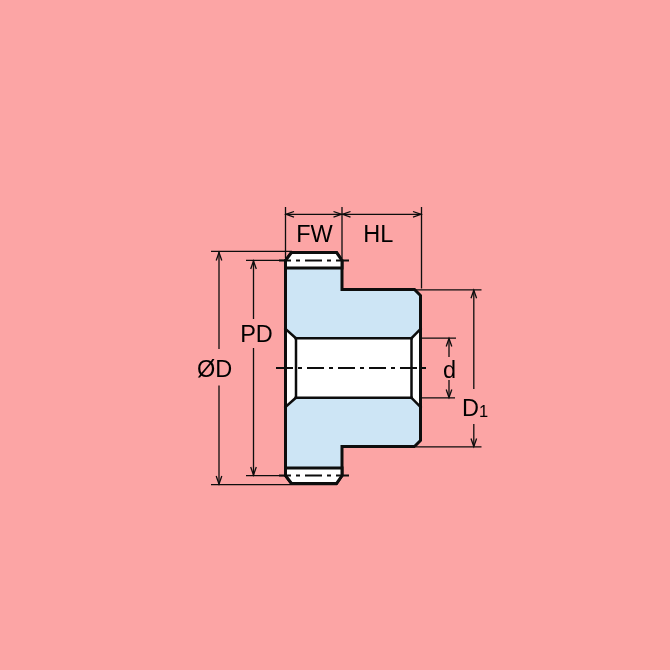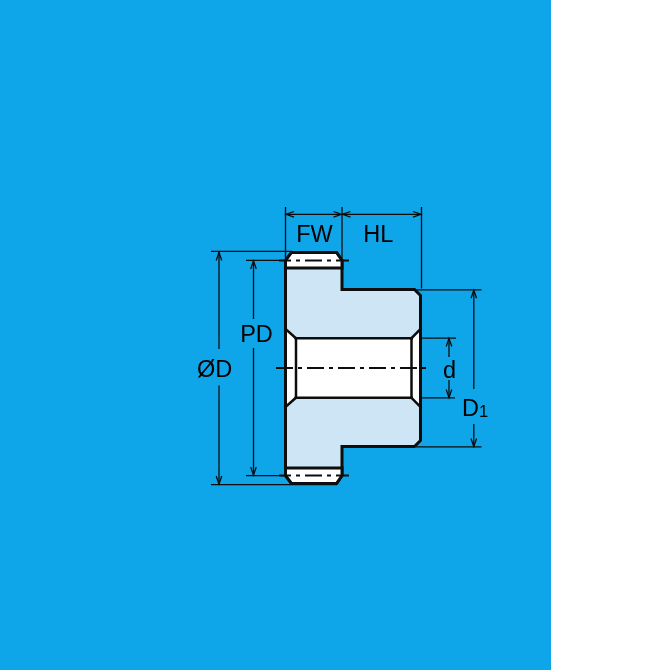--- a/index.html
+++ b/index.html
@@ -1,16 +1,16 @@
 <!DOCTYPE html>
 <html><head>
 <meta charset="utf-8">
 <style>
   html,body{margin:0;padding:0;background:#ffffff;}
-  .page{width:551px;height:670px;position:relative;background:#0ea5e9;overflow:hidden;}
+  .page{width:670px;height:670px;position:relative;background:#fca5a5;overflow:hidden;}
   svg{position:absolute;left:0;top:0;}
   text{font-family:"Liberation Sans", sans-serif;fill:#000000;}
 </style>
 </head>
 <body>
 <div class="page">
 <svg width="670" height="670" viewBox="0 0 670 670">
 
   <path d="M 291.5 252.5 L 336.5 252.5 L 342 260.5 L 342 289.5 L 414.5 289.5 L 420.5 295.5 L 420.5 440.5 L 414.5 446.5 L 342 446.5 L 342 475.5 L 336.5 483.5 L 291.5 483.5 L 285.5 475.5 L 285.5 260.5 Z" fill="#cde5f5" stroke="#0d0d0d" stroke-width="3" stroke-linejoin="miter"></path>
 

